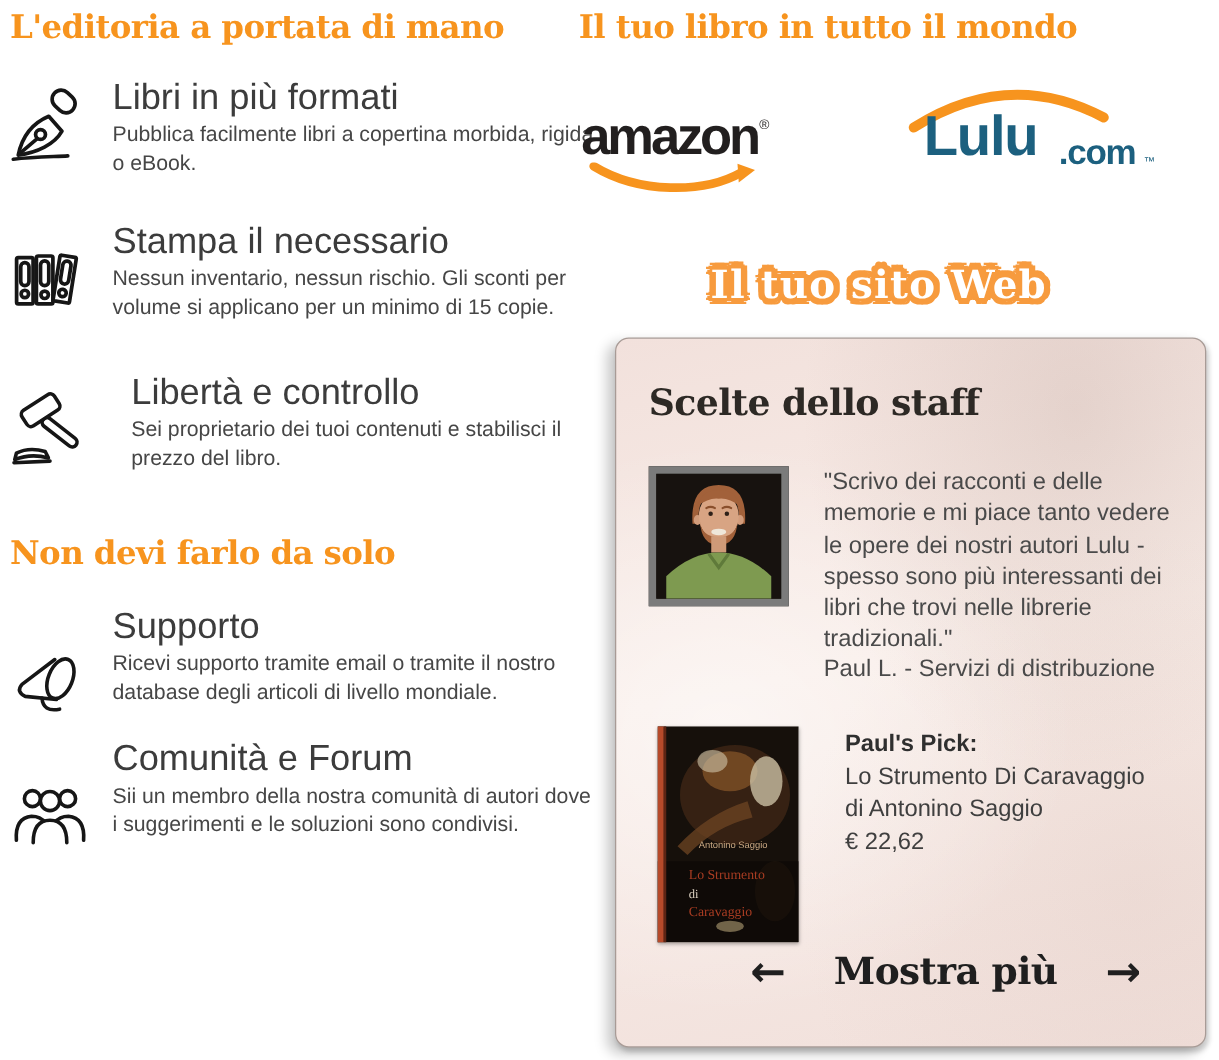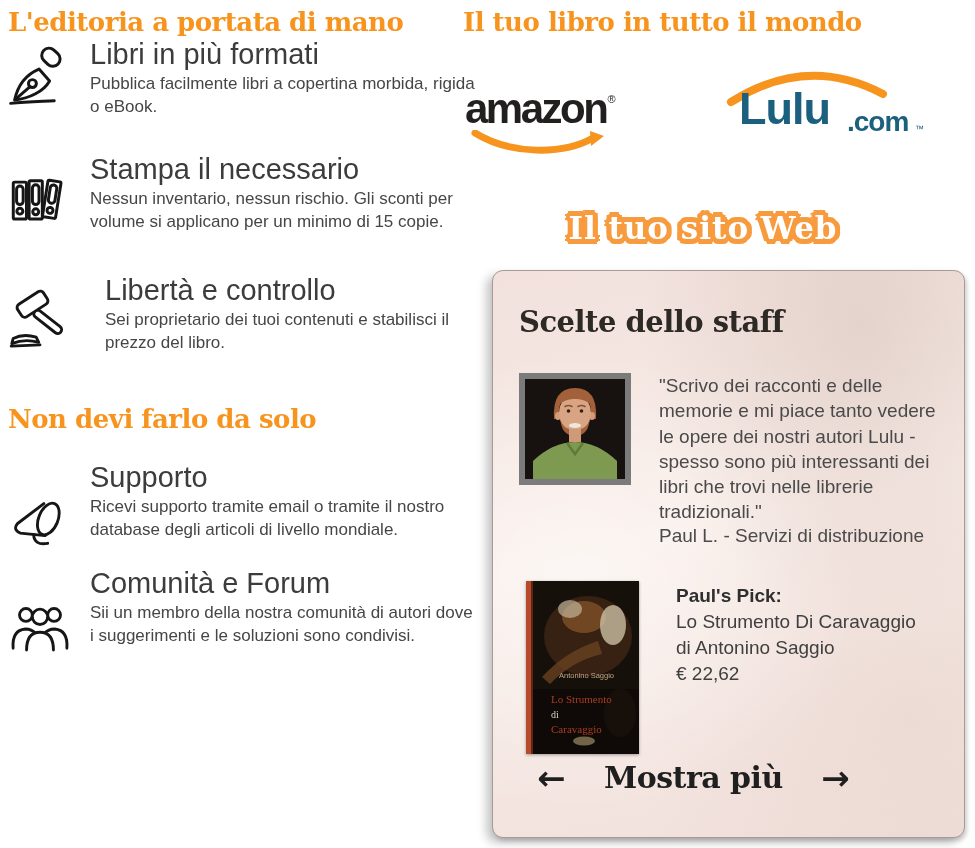--- a/index.html
+++ b/index.html
@@ -14,21 +14,21 @@
 
   
   .col-left{position:absolute;left:8px;top:8px;width:468px;}
   .feature{display:flex;align-items:flex-start;}
   .f-icon{flex:0 0 82px;width:82px;}
   .f-icon svg{display:block;}
   .f-text{width:386px;}
   .f-title{font-size:29px;font-weight:400;color:#3c3c3c;line-height:1.12;margin:0;}
   .f-desc{font-size:17px;color:#464646;line-height:1.34;margin-top:3px;}
 
-  .m-t24{}  .m-t34{margin-top:34px;}
+  .m-t24{margin-top:24px;}  .m-t34{margin-top:34px;}
   .m-t30{margin-top:40px;gap:15px;}  .m-t50{margin-top:50px;}
   .m-t26{margin-top:26px;}  .m-t16{margin-top:16px;}
   .pad4{padding-top:4px;} .pad8{padding-top:8px;} .pad12{padding-top:12px;}
   .pad26{padding-top:26px;} .pad30{padding-top:30px;}
 
   
   .col-right{position:absolute;left:463px;top:8px;width:480px;}
 
   .logos-row{position:relative;height:120px;margin-top:22px;}
   .amazon-logo{position:absolute;left:2px;top:28px;width:150px;}
@@ -81,21 +81,21 @@
   .quote-text{font-size:19px;color:#4a4a4a;line-height:1.33;}
   .attribution{font-size:19px;color:#4a4a4a;}
 
   .pick-row{display:flex;margin-top:34px;}
   .book-cover{flex:0 0 113px;width:113px;height:173px;margin-left:7px;
     box-shadow:0 1px 3px rgba(0,0,0,0.35);}
   .book-cover svg{display:block;}
   .pick-col{margin-left:37px;padding-top:2px;font-size:19px;color:#3f3f3f;line-height:1.38;}
   .pick-label{font-weight:700;color:#2f2f2f;}
 
-  .card-footer{position:absolute;left:0;right:0;bottom:42px;text-align:left;
+  .card-footer{position:absolute;left:12px;right:0;bottom:42px;text-align:center;
     color:#1f1f1f;white-space:nowrap;padding-left:44px;}
   .show-more-label{font-family:"DejaVu Serif",serif;font-weight:700;font-size:30px;
     letter-spacing:-0.5px;vertical-align:middle;}
   .nav-arrow{font-family:"DejaVu Sans",sans-serif;font-weight:700;font-size:34px;
     vertical-align:middle;cursor:pointer;line-height:1;}
   .nav-arrow.left{margin-right:34px;}
   .nav-arrow.right{margin-left:34px;}
 
   
   .sketch{stroke:#161616;stroke-width:4.5;fill:none;stroke-linecap:round;stroke-linejoin:round;}

